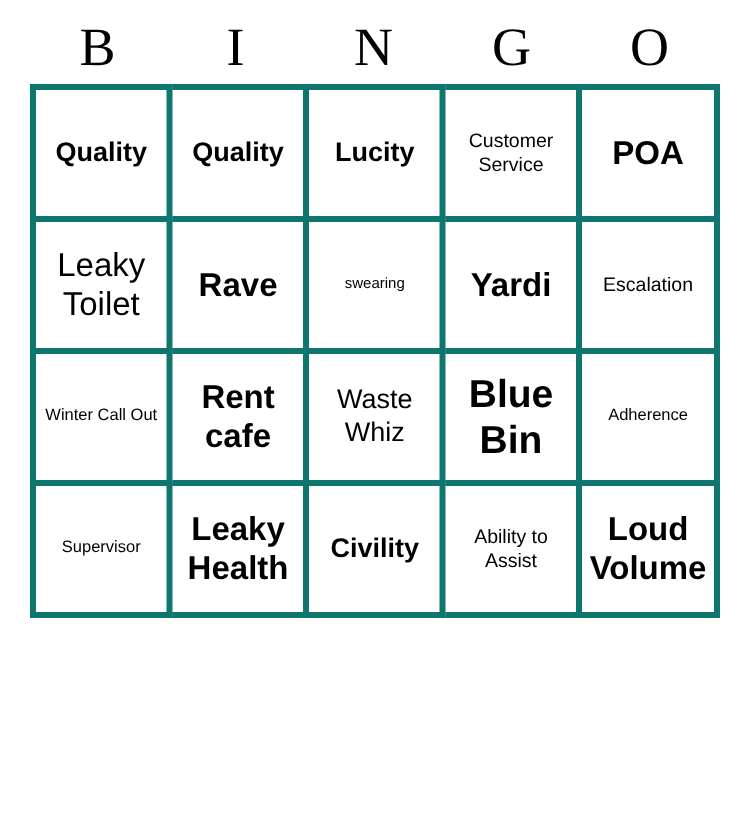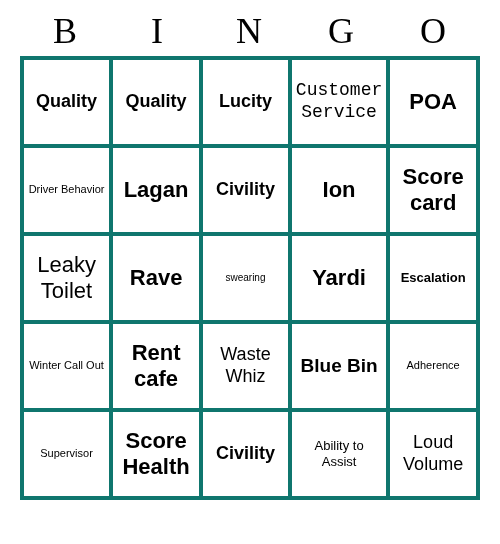--- a/index.html
+++ b/index.html
@@ -61,45 +61,38 @@
   <div class="bingo-header-cell">G</div>
   <div class="bingo-header-cell">O</div>
 </div>
 
 <table class="bingo-grid">
   <tbody id="grid-body">
       <tr>
         <td style="font-size: 18px; font-weight: bold;">Quality</td>
         <td style="font-size: 18px; font-weight: bold;">Quality</td>
         <td style="font-size: 18px; font-weight: bold; border-radius: 21px;">Lucity</td>
-        <td style="font-size: 18px; font-weight: normal; font-family: Liberation Mono, monospace;">Customer Service</td>
+        <td style="font-size: 13px; font-weight: normal;">Customer Service</td>
         <td style="font-size: 22px; font-weight: bold; margin-left: 16px;">POA</td>
-      </tr>
-      <tr>
-        <td style="font-size: 11px; font-weight: normal;">Driver Behavior</td>
-        <td style="font-size: 22px; font-weight: bold;">Lagan</td>
-        <td style="font-size: 18px; font-weight: bold;">Civility</td>
-        <td style="font-size: 22px; font-weight: bold;">Ion</td>
-        <td style="font-size: 22px; font-weight: bold;">Score card</td>
       </tr>
       <tr>
         <td style="font-size: 22px; font-weight: normal; margin-top: 17px;">Leaky Toilet</td>
         <td style="font-size: 22px; font-weight: bold;">Rave</td>
         <td style="font-size: 10px; font-weight: normal;">swearing</td>
         <td style="font-size: 22px; font-weight: bold; border-radius: 11px;">Yardi</td>
-        <td style="font-size: 13px; font-weight: bold;">Escalation</td>
+        <td style="font-size: 13px; font-weight: normal;">Escalation</td>
       </tr>
       <tr>
         <td style="font-size: 11px; font-weight: normal;">Winter Call Out</td>
         <td style="font-size: 22px; font-weight: bold;">Rent cafe</td>
         <td style="font-size: 18px; font-weight: normal;">Waste Whiz</td>
-        <td style="font-size: 19px; font-weight: bold;">Blue Bin</td>
+        <td style="font-size: 26px; font-weight: bold;">Blue Bin</td>
         <td style="font-size: 11px; font-weight: normal;">Adherence</td>
       </tr>
       <tr>
         <td style="font-size: 11px; font-weight: normal; margin-top: 20px;">Supervisor</td>
-        <td style="font-size: 22px; font-weight: bold;">Score Health</td>
+        <td style="font-size: 22px; font-weight: bold;">Leaky Health</td>
         <td style="font-size: 18px; font-weight: bold;">Civility</td>
         <td style="font-size: 13px; font-weight: normal;">Ability to Assist</td>
-        <td style="font-size: 18px; font-weight: normal;">Loud Volume</td>
+        <td style="font-size: 22px; font-weight: bold;">Loud Volume</td>
       </tr>
     </tbody>
 </table>
 
 </body></html>

